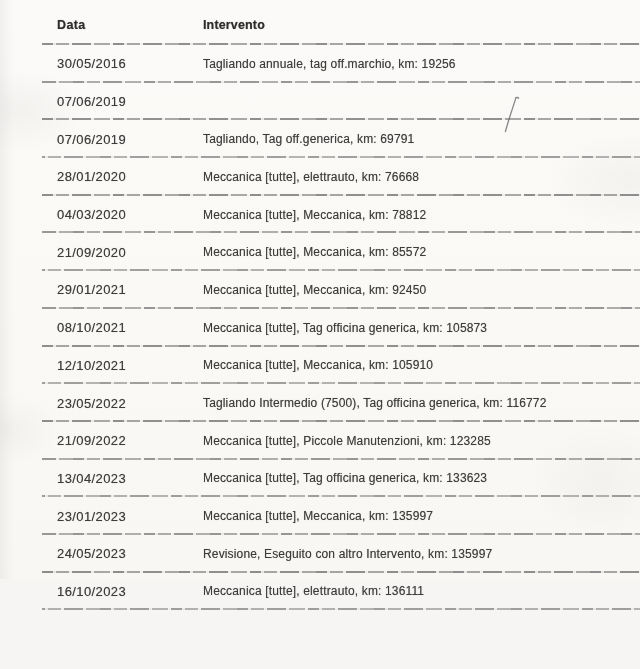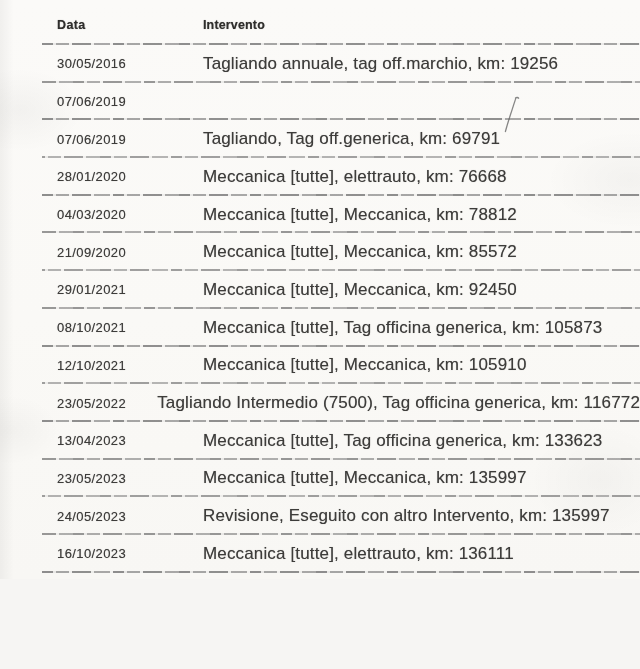--- a/index.html
+++ b/index.html
@@ -23,21 +23,21 @@
     position:relative;height:45px;
   }
   .header .cells{padding-top:18px;}
   .cells{display:flex;align-items:center;}
   .col-date{
     width:203px;box-sizing:border-box;padding-left:57px;
     font-size:13px;letter-spacing:.4px;white-space:nowrap;
     text-shadow:0 0 .7px rgba(55,55,55,.55);
   }
   .col-desc{
-    flex:1;font-size:17px;letter-spacing:.15px;white-space:nowrap;
+    flex:1;font-size:12px;letter-spacing:.15px;white-space:nowrap;
     text-shadow:0 0 .7px rgba(55,55,55,.5);
   }
   .header .col-date,.header .col-desc{
     font-weight:bold;font-size:12.5px;color:#2f2e2c;
     text-shadow:0 0 .8px rgba(40,40,40,.6);
   }
   .rule{
     position:absolute;left:42px;right:0;bottom:0;height:2px;
     background-image:repeating-linear-gradient(90deg,
       rgba(115,115,115,.8) 0 11px,
@@ -134,28 +134,35 @@
       </div>
       <div class="row">
         <div class="cells">
           <div class="col-date">23/05/2022</div>
           <div class="col-desc">Tagliando Intermedio (7500), Tag officina generica, km: 116772</div>
         </div>
         <div class="rule"></div>
       </div>
       <div class="row">
         <div class="cells">
+          <div class="col-date">21/09/2022</div>
+          <div class="col-desc">Meccanica [tutte], Piccole Manutenzioni, km: 123285</div>
+        </div>
+        <div class="rule"></div>
+      </div>
+      <div class="row">
+        <div class="cells">
           <div class="col-date">13/04/2023</div>
           <div class="col-desc">Meccanica [tutte], Tag officina generica, km: 133623</div>
         </div>
         <div class="rule"></div>
       </div>
       <div class="row">
         <div class="cells">
-          <div class="col-date">23/05/2023</div>
+          <div class="col-date">23/01/2023</div>
           <div class="col-desc">Meccanica [tutte], Meccanica, km: 135997</div>
         </div>
         <div class="rule"></div>
       </div>
       <div class="row">
         <div class="cells">
           <div class="col-date">24/05/2023</div>
           <div class="col-desc">Revisione, Eseguito con altro Intervento, km: 135997</div>
         </div>
         <div class="rule"></div>

